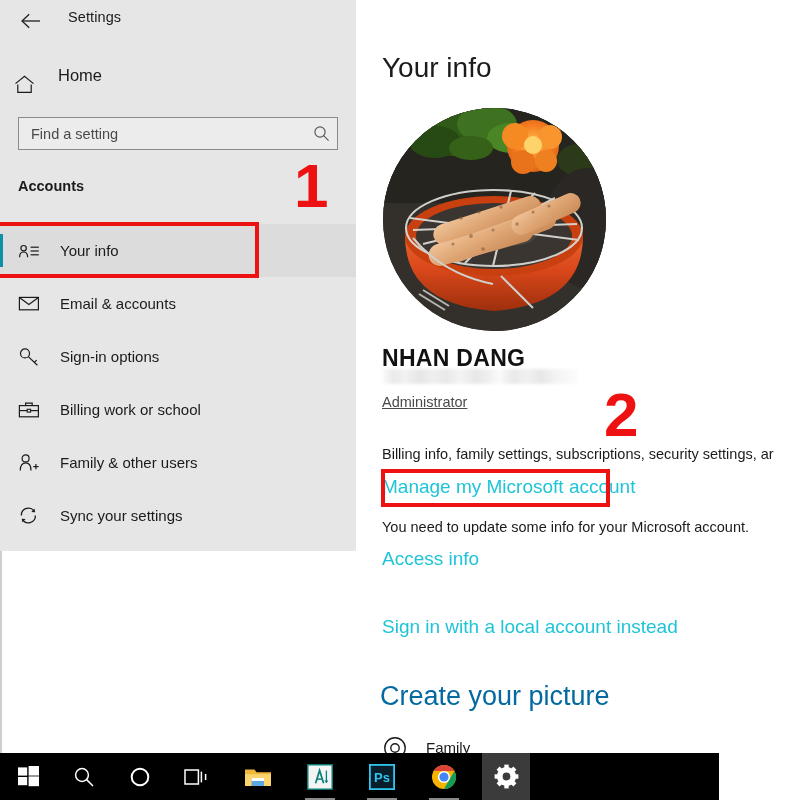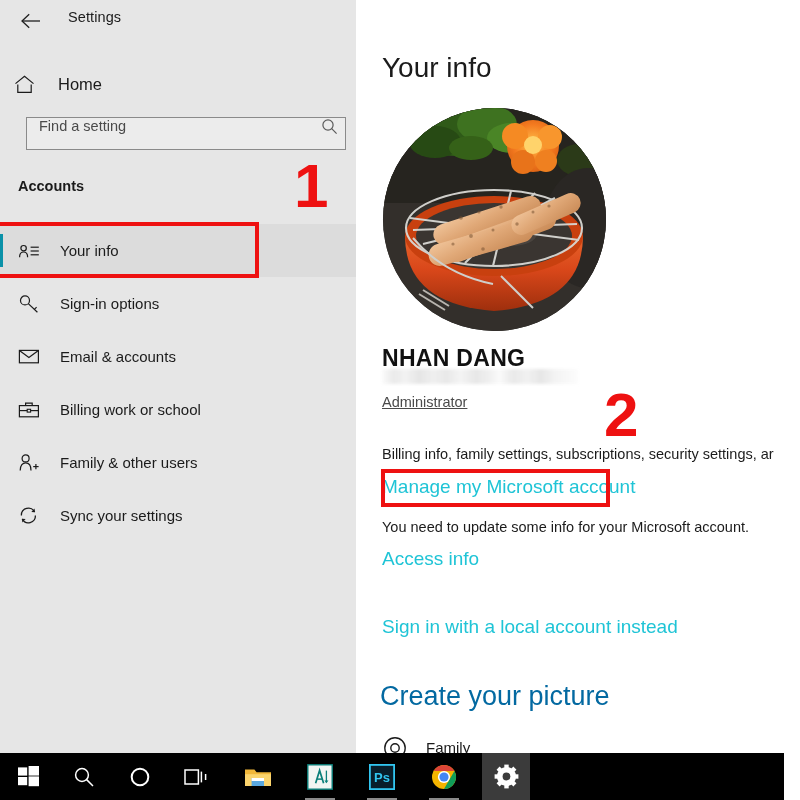--- a/index.html
+++ b/index.html
@@ -15,21 +15,21 @@
     background: #ffffff;
   }
 
   
   .win-edge-left  { position:absolute; left:0; top:0; width:2px; height:753px; background:#cfcfcf; }
   .win-edge-right { position:absolute; left:790px; top:0; width:10px; height:753px; background:#ffffff; }
 
   
   .sidebar {
     position: absolute; left: 0; top: 0;
-    width: 356px; height: 753px;
+    width: 356px; height: 551px;
     background: #e6e6e6;
   }
   .titlebar {
     position: absolute; left: 0; top: 0;
     width: 356px; height: 40px;
   }
   .back-btn {
     position: absolute; left: 14px; top: 6px;
     width: 34px; height: 30px;
     display: flex; align-items: center; justify-content: center;
@@ -38,31 +38,31 @@
   .back-btn svg { display:block; }
   .app-title {
     position: absolute; left: 68px; top: 9px;
     font-size: 14.5px; color: #1b1b1b;
     letter-spacing: .1px;
   }
 
   .home-row {
     position: absolute; left: 14px; top: 66px;
     width: 320px; height: 36px;
-    display: flex; align-items: center;
+    display: flex; 
   }
   .home-icon { width: 34px; display:flex; align-items:center; justify-content:flex-start; color:#1b1b1b; }
   .home-label { font-size: 16.5px; color: #1b1b1b; margin-left: 10px; }
 
   .search-box {
     position: absolute; left: 18px; top: 117px;
     width: 320px; height: 33px;
     background: #ececec;
     border: 1px solid #8a8a8a;
-    display: flex; align-items: flex-start; margin-left: 8px;
+    display: flex; align-items: center;
   }
   .search-input {
     flex: 1;
     border: none; outline: none; background: transparent;
     font-family: "Liberation Sans", sans-serif;
     font-size: 14.5px; color: #3c3c3c;
     padding: 0 6px 0 12px;
   }
   .search-input::placeholder { color: #4a4a4a; opacity: 1; }
   .search-icon { width: 32px; display:flex; align-items:center; justify-content:center; color:#5a5a5a; }
@@ -178,21 +178,21 @@
   .anno-box {
     position: absolute;
     border: 4px solid #ee1111;
   }
   .box-yourinfo { left: -4px;  top: 222px; width: 263px; height: 56px; }
   .box-manage   { left: 381px; top: 469px; width: 229px; height: 38px; }
 
   
   .taskbar {
     position: absolute; left: 0; top: 753px;
-    width: 784px; height: 47px;
+    width: 719px; height: 47px;
     background: #000000;
     display: flex; align-items: center;
   }
   .tb-item {
     width: 48px; height: 47px;
     display: flex; align-items: center; justify-content: center;
     position: relative;
   }
   .tb-item.active { background: #3b3b3b; }
   .tb-underline::after {
@@ -254,37 +254,37 @@
             <line x1="12.6" y1="4.2" x2="20.8" y2="4.2" stroke="#1b1b1b" stroke-width="1.2"></line>
             <line x1="12.6" y1="8" x2="20.8" y2="8" stroke="#1b1b1b" stroke-width="1.2"></line>
             <line x1="12.6" y1="11.8" x2="20.8" y2="11.8" stroke="#1b1b1b" stroke-width="1.2"></line>
           </svg>
         </span>
         <span class="nav-label">Your info</span>
       </div>
 
       <div class="nav-item">
         <span class="nav-ico">
+          <svg width="22" height="17" viewBox="0 0 22 17">
+            <rect x="1.4" y="2.4" width="19" height="12.4" fill="none" stroke="#1b1b1b" stroke-width="1.2"></rect>
+            <path d="M1.4 2.4 L10.9 9.6 L20.4 2.4" fill="none" stroke="#1b1b1b" stroke-width="1.2"></path>
+          </svg>
+        </span>
+        <span class="nav-label">Email &amp; accounts</span>
+      </div>
+
+      <div class="nav-item">
+        <span class="nav-ico">
           <svg width="22" height="20" viewBox="0 0 22 20">
             <circle cx="7" cy="6.4" r="4.5" fill="none" stroke="#1b1b1b" stroke-width="1.2"></circle>
             <line x1="10.3" y1="9.6" x2="19.4" y2="18.3" stroke="#1b1b1b" stroke-width="1.2"></line>
             <line x1="16.4" y1="15.4" x2="18.6" y2="13.2" stroke="#1b1b1b" stroke-width="1.2"></line>
           </svg>
         </span>
         <span class="nav-label">Sign-in options</span>
-      </div>
-
-      <div class="nav-item">
-        <span class="nav-ico">
-          <svg width="22" height="17" viewBox="0 0 22 17">
-            <rect x="1.4" y="2.4" width="19" height="12.4" fill="none" stroke="#1b1b1b" stroke-width="1.2"></rect>
-            <path d="M1.4 2.4 L10.9 9.6 L20.4 2.4" fill="none" stroke="#1b1b1b" stroke-width="1.2"></path>
-          </svg>
-        </span>
-        <span class="nav-label">Email &amp; accounts</span>
       </div>
 
       <div class="nav-item">
         <span class="nav-ico">
           <svg width="22" height="18" viewBox="0 0 22 18">
             <rect x="1.4" y="4.6" width="19" height="11.2" fill="none" stroke="#1b1b1b" stroke-width="1.2"></rect>
             <path d="M7.6 4.6 V2.2 H14.2 V4.6" fill="none" stroke="#1b1b1b" stroke-width="1.2"></path>
             <line x1="1.4" y1="9.6" x2="20.4" y2="9.6" stroke="#1b1b1b" stroke-width="1.2"></line>
             <rect x="9.2" y="8.3" width="3.4" height="2.8" fill="#e6e6e6" stroke="#1b1b1b" stroke-width="1.1"></rect>
           </svg>

